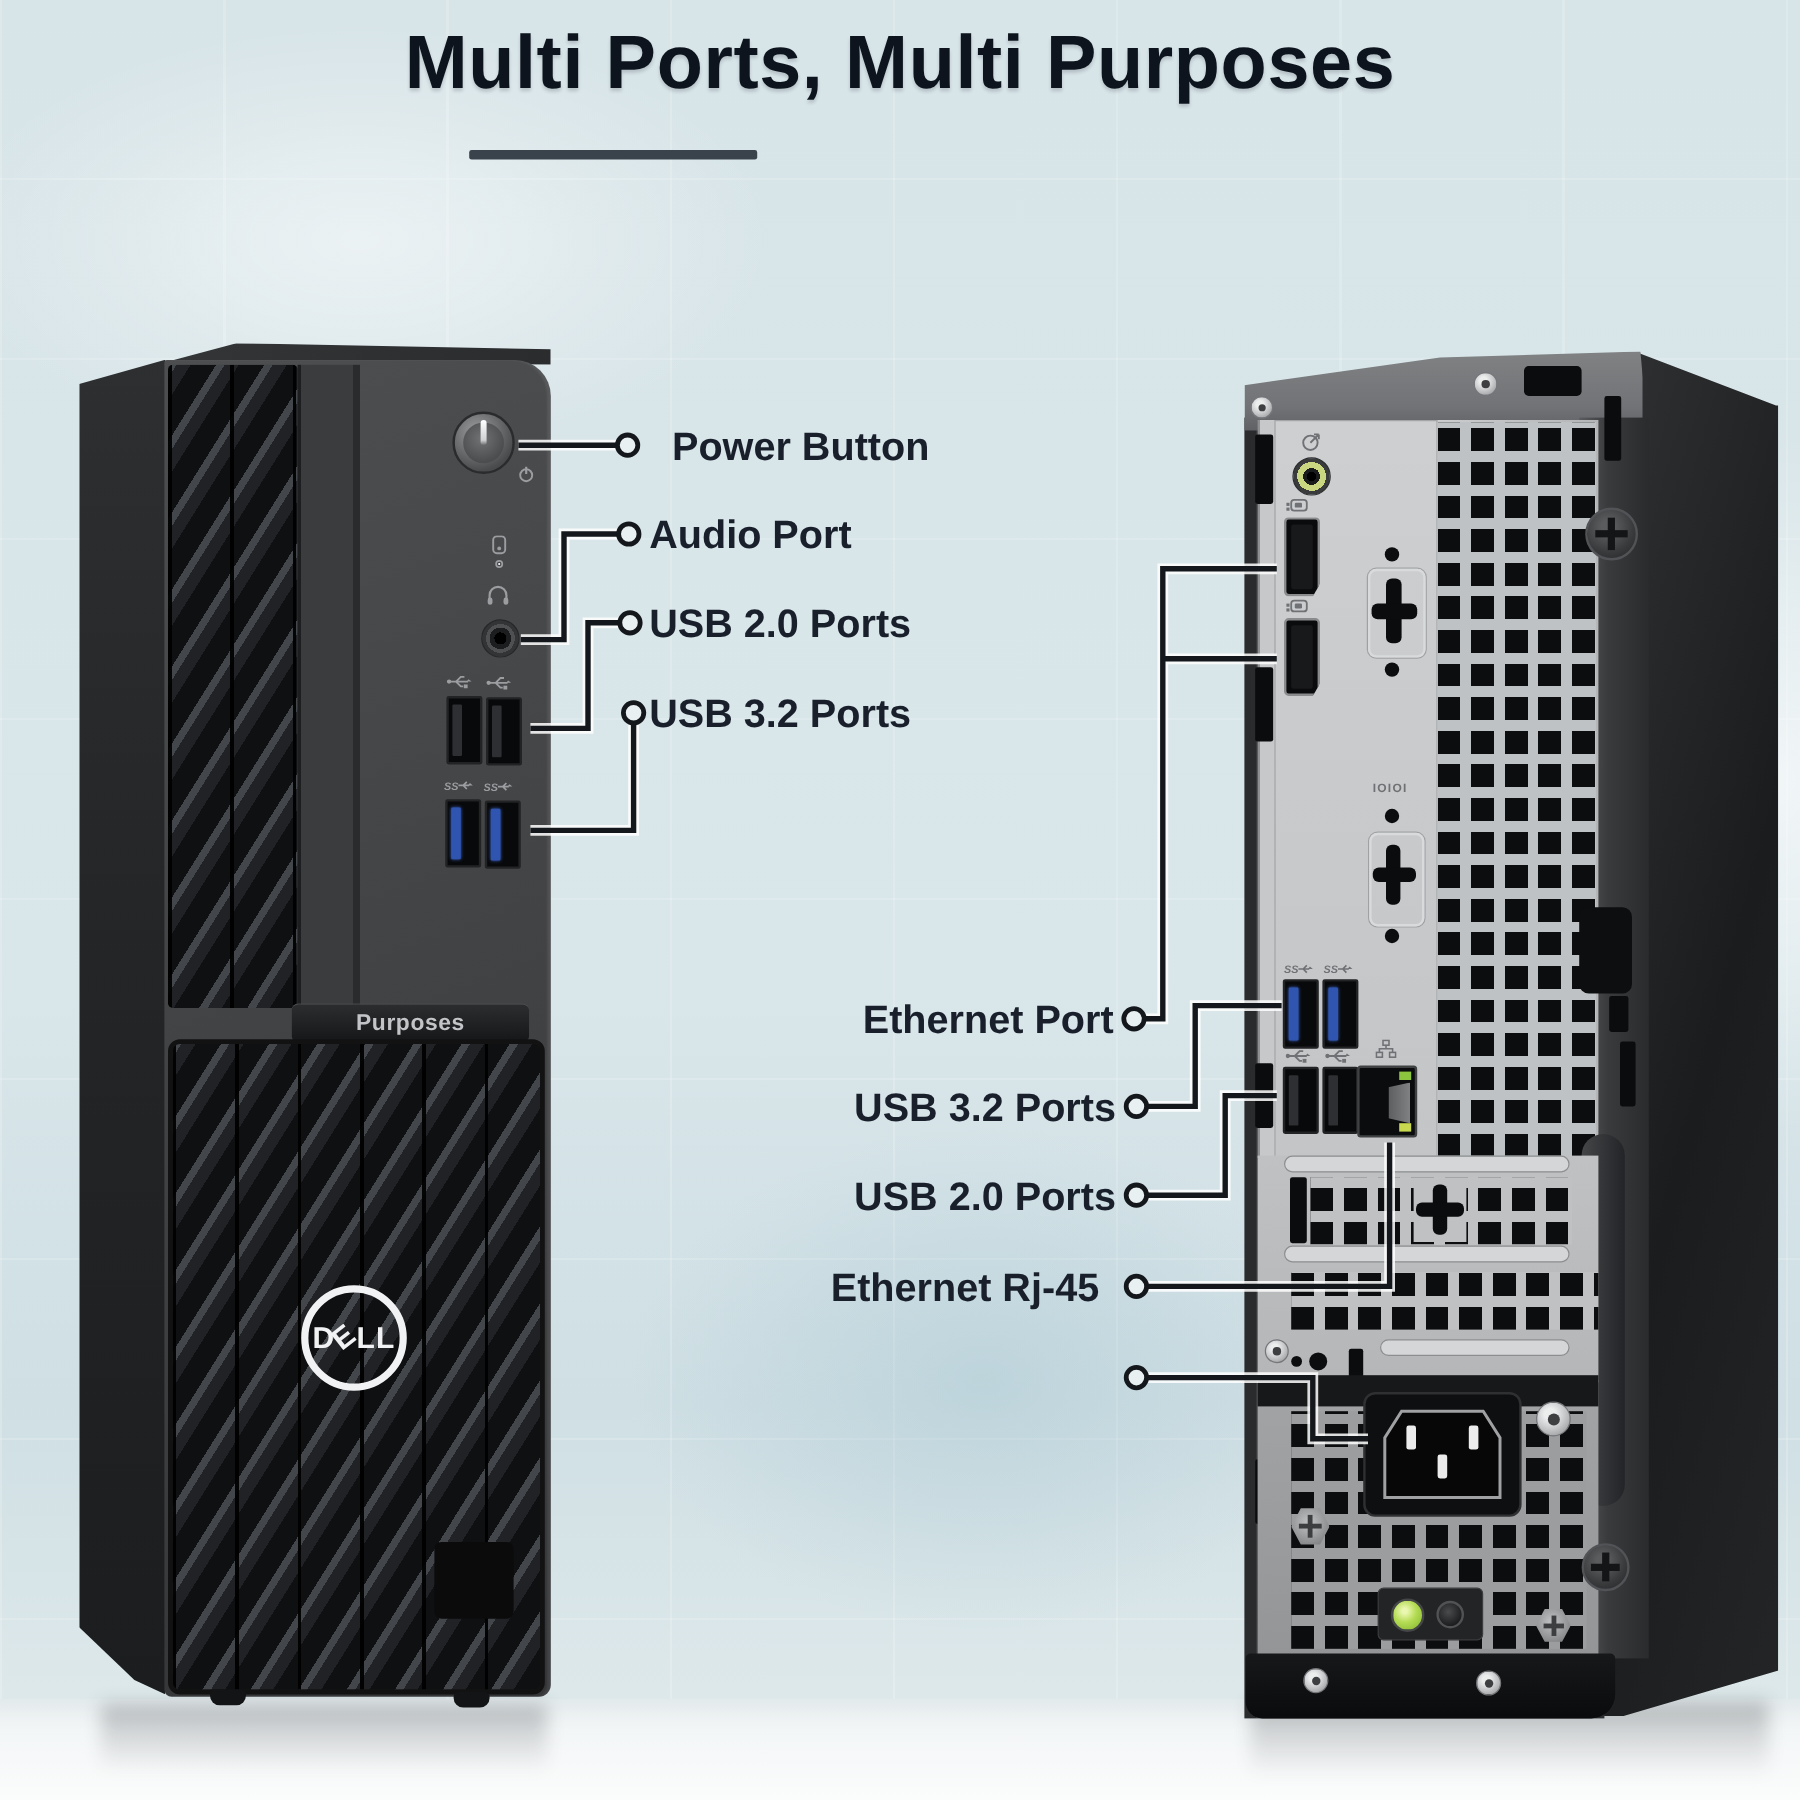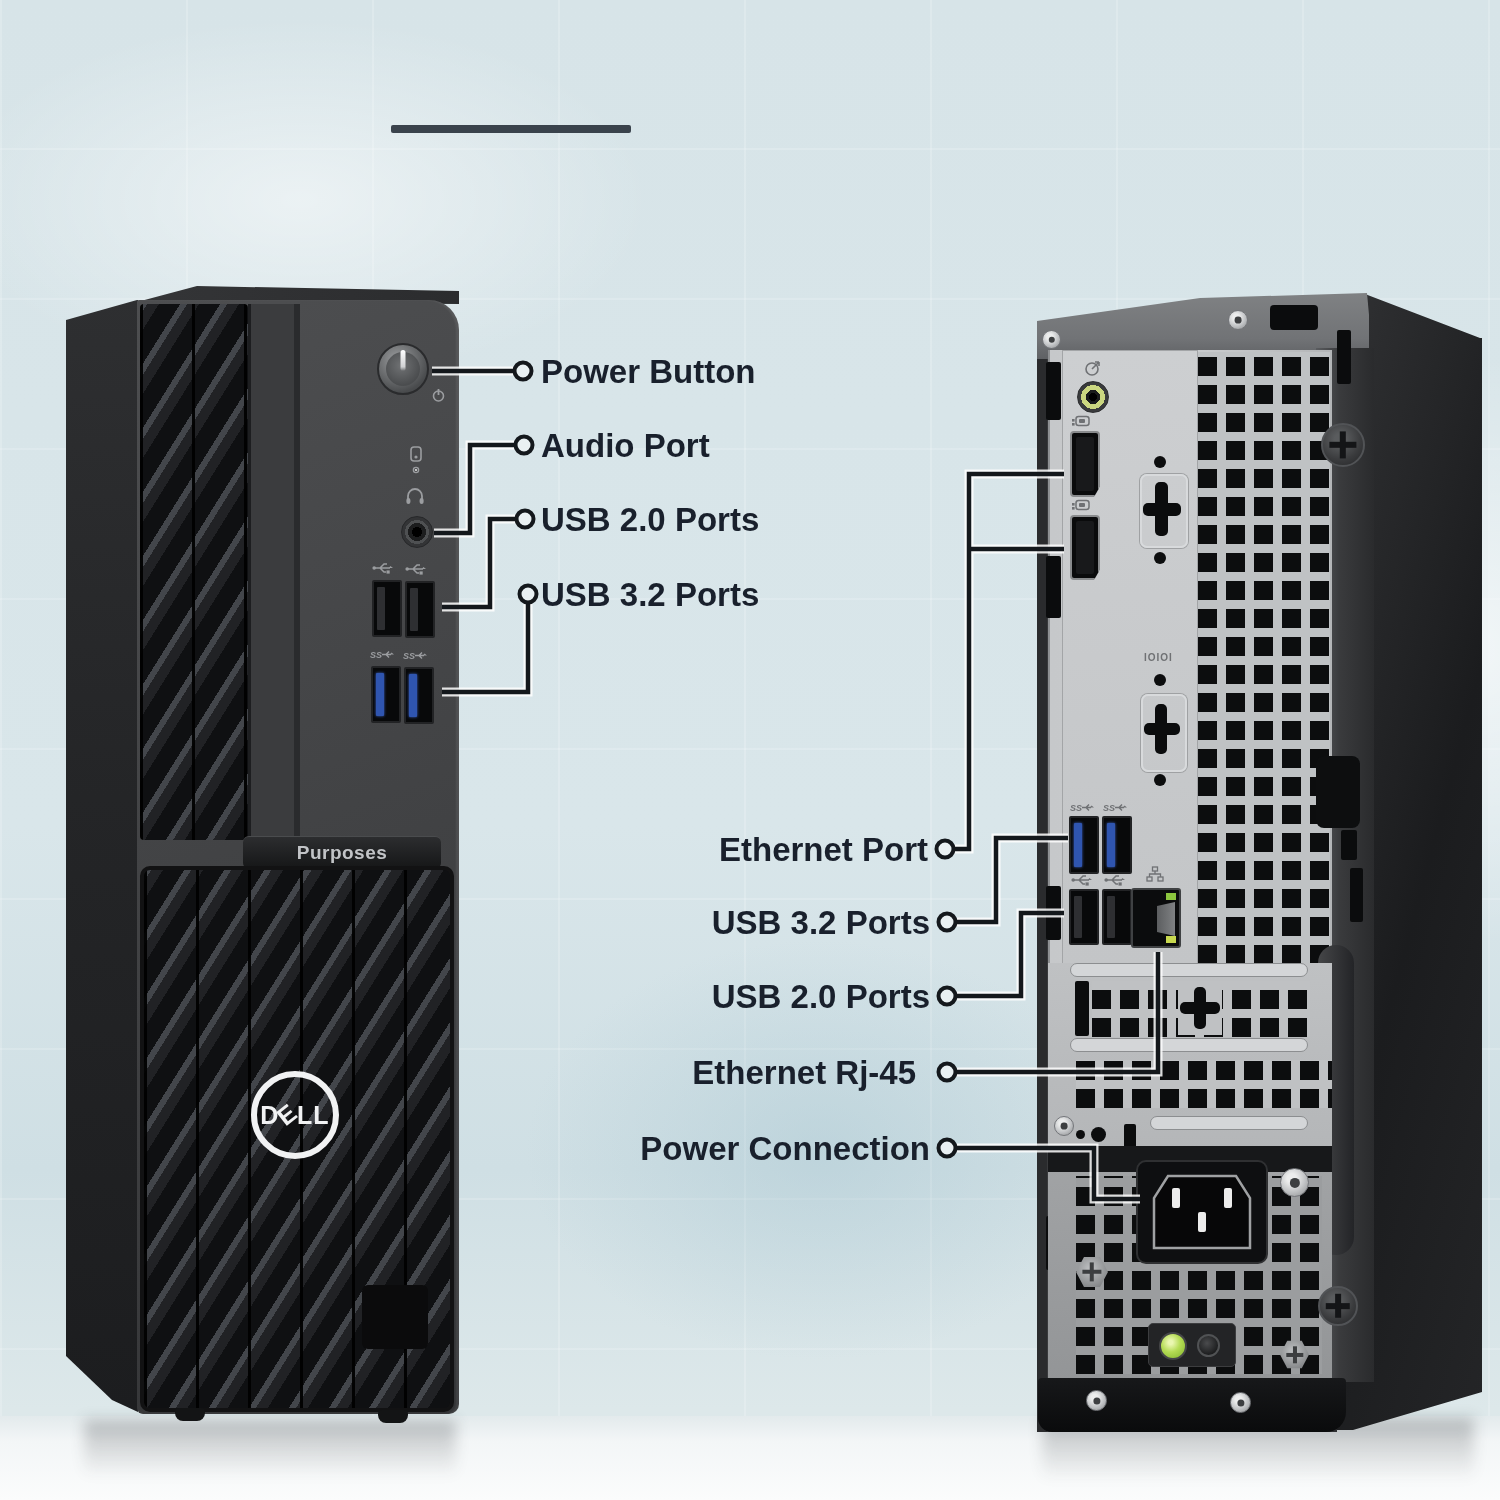--- a/index.html
+++ b/index.html
@@ -182,20 +182,21 @@
 
 <div id="stage">
 
   <div class="bg-wall"></div>
   <div class="bg-tiles"></div>
   <div class="bg-cloud"></div>
   <div class="floor"></div>
   <div class="reflect front"></div>
   <div class="reflect rear"></div>
 
+  <div class="title">Multi Ports, Multi Purposes</div>
   <div class="title-rule"></div>
 
   <div class="ft-side"></div>
   <div class="ft-top"></div>
   <div class="ft-face">
     <div class="ft-grille-up grille"></div>
     <div class="ft-seam"></div>
 
     <div class="pwr-btn"></div>
     <svg class="abs" style="left:294px;top:88px" width="15" height="15" viewBox="0 0 15 15">
@@ -444,24 +445,23 @@
       <circle cx="525" cy="519" r="8.5"></circle>
       <circle cx="528" cy="594" r="8.5"></circle>
       <circle cx="945" cy="849" r="8.5"></circle>
       <circle cx="947" cy="922" r="8.5"></circle>
       <circle cx="947" cy="996" r="8.5"></circle>
       <circle cx="947" cy="1072" r="8.5"></circle>
       <circle cx="947" cy="1148" r="8.5"></circle>
     </g>
   </svg>
 
-  <div class="lbl" style="left:541px;top:355px">Power Button</div>
+  <div class="lbl" style="left:560px;top:355px">Power Button</div>
   <div class="lbl" style="left:541px;top:429px">Audio Port</div>
   <div class="lbl" style="left:541px;top:503px">USB 2.0 Ports</div>
   <div class="lbl" style="left:541px;top:578px">USB 3.2 Ports</div>
 
   <div class="lbl right" style="right:572px;top:833px">Ethernet Port</div>
   <div class="lbl right" style="right:570px;top:906px">USB 3.2 Ports</div>
   <div class="lbl right" style="right:570px;top:980px">USB 2.0 Ports</div>
   <div class="lbl right" style="right:584px;top:1056px">Ethernet Rj-45</div>
-  <div class="lbl right" style="right:570px;top:1132px">Power Connection</div>
 
 </div>
 
 </body></html>

